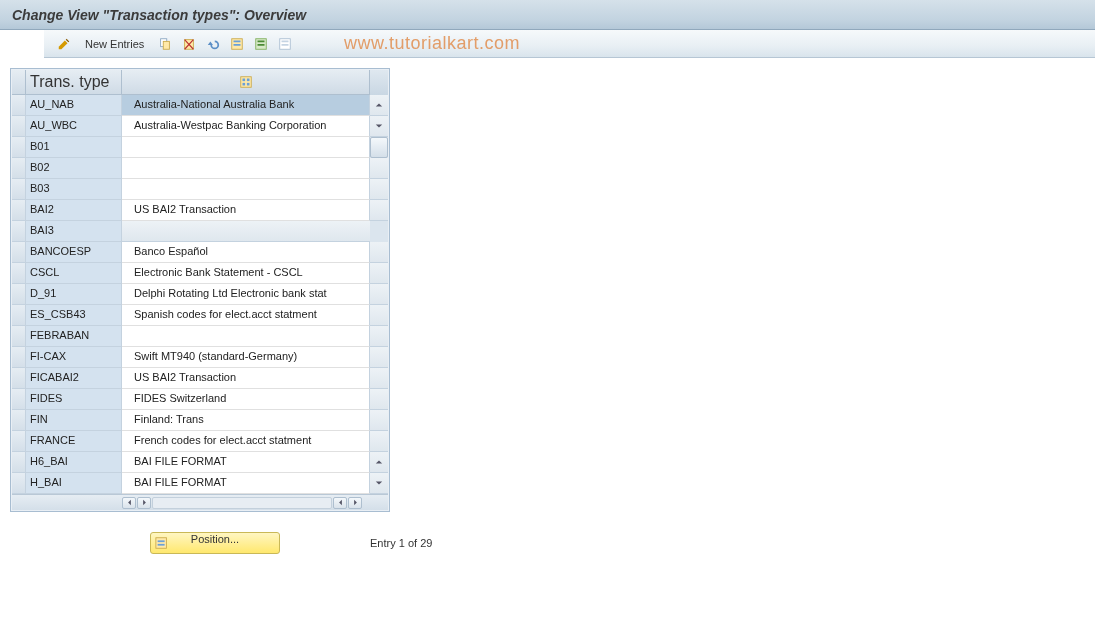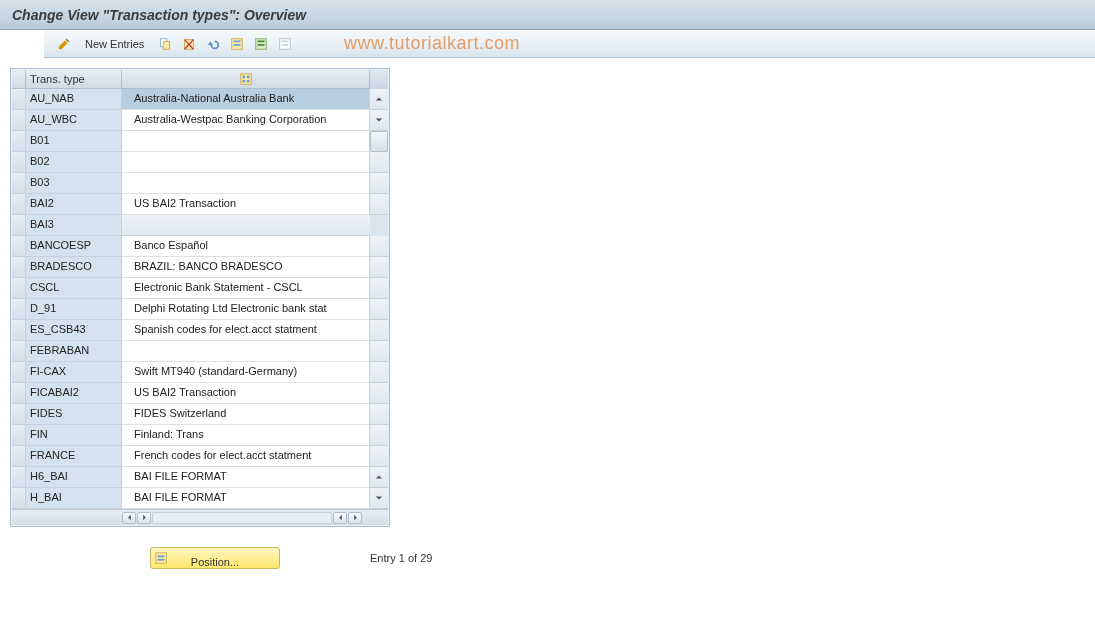--- a/index.html
+++ b/index.html
@@ -75,21 +75,21 @@
       border: 1px solid #a8bdd1;
       background: #e9eff5;
       padding: 1px;
     }
     .table-head {
       display: grid;
       grid-template-columns: 14px 96px 1fr 18px;
       background: linear-gradient(to bottom, #dfe8f0, #c9d7e3);
     }
     .th {
-      font-size: 11px;
+      font-size: 16px;
       color: #333;
       padding: 3px 4px;
       border-right: 1px solid #aebfcf;
       border-bottom: 1px solid #aebfcf;
       display: flex; align-items: center;
       background: linear-gradient(to bottom,#e6edf3,#cfdbe6);
     }
     .th.corner { justify-content: center; padding:0;}
     .row-area { background: #dbe5ee; }
     .row {
@@ -152,21 +152,21 @@
       border-radius:2px;
     }
     .hscroll svg{width:7px;height:7px;fill:#556;}
     
     .footerbar {
       display:flex; align-items:center;
       padding: 20px 10px 10px 140px;
       gap: 90px;
     }
     .position-btn{
-      display:flex;align-items:flex-end;
+      display:flex;align-items:flex-start;
       background: linear-gradient(to bottom,#fff6c2,#ffe86e);
       border:1px solid #c9b857;
       border-radius:3px;
       height:22px;
       width:130px;
       padding:0 6px;
       gap:6px;
       cursor:pointer;
       font-size:11px;
       color:#333;
@@ -305,26 +305,20 @@
           <div class="vscroll-col"></div>
         </div>
         <div class="row">
           <div class="rowmark"></div>
           <div class="code-cell">BANCOESP</div>
           <div class="name-cell">Banco Español</div>
           <div class="vscroll-col"></div>
         </div>
         <div class="row">
           <div class="rowmark"></div>
-          <div class="code-cell">BRADESCO</div>
-          <div class="name-cell">BRAZIL: BANCO BRADESCO</div>
-          <div class="vscroll-col"></div>
-        </div>
-        <div class="row">
-          <div class="rowmark"></div>
           <div class="code-cell">CSCL</div>
           <div class="name-cell">Electronic Bank Statement - CSCL</div>
           <div class="vscroll-col"></div>
         </div>
         <div class="row">
           <div class="rowmark"></div>
           <div class="code-cell">D_91</div>
           <div class="name-cell">Delphi Rotating Ltd Electronic bank stat</div>
           <div class="vscroll-col"></div>
         </div>

